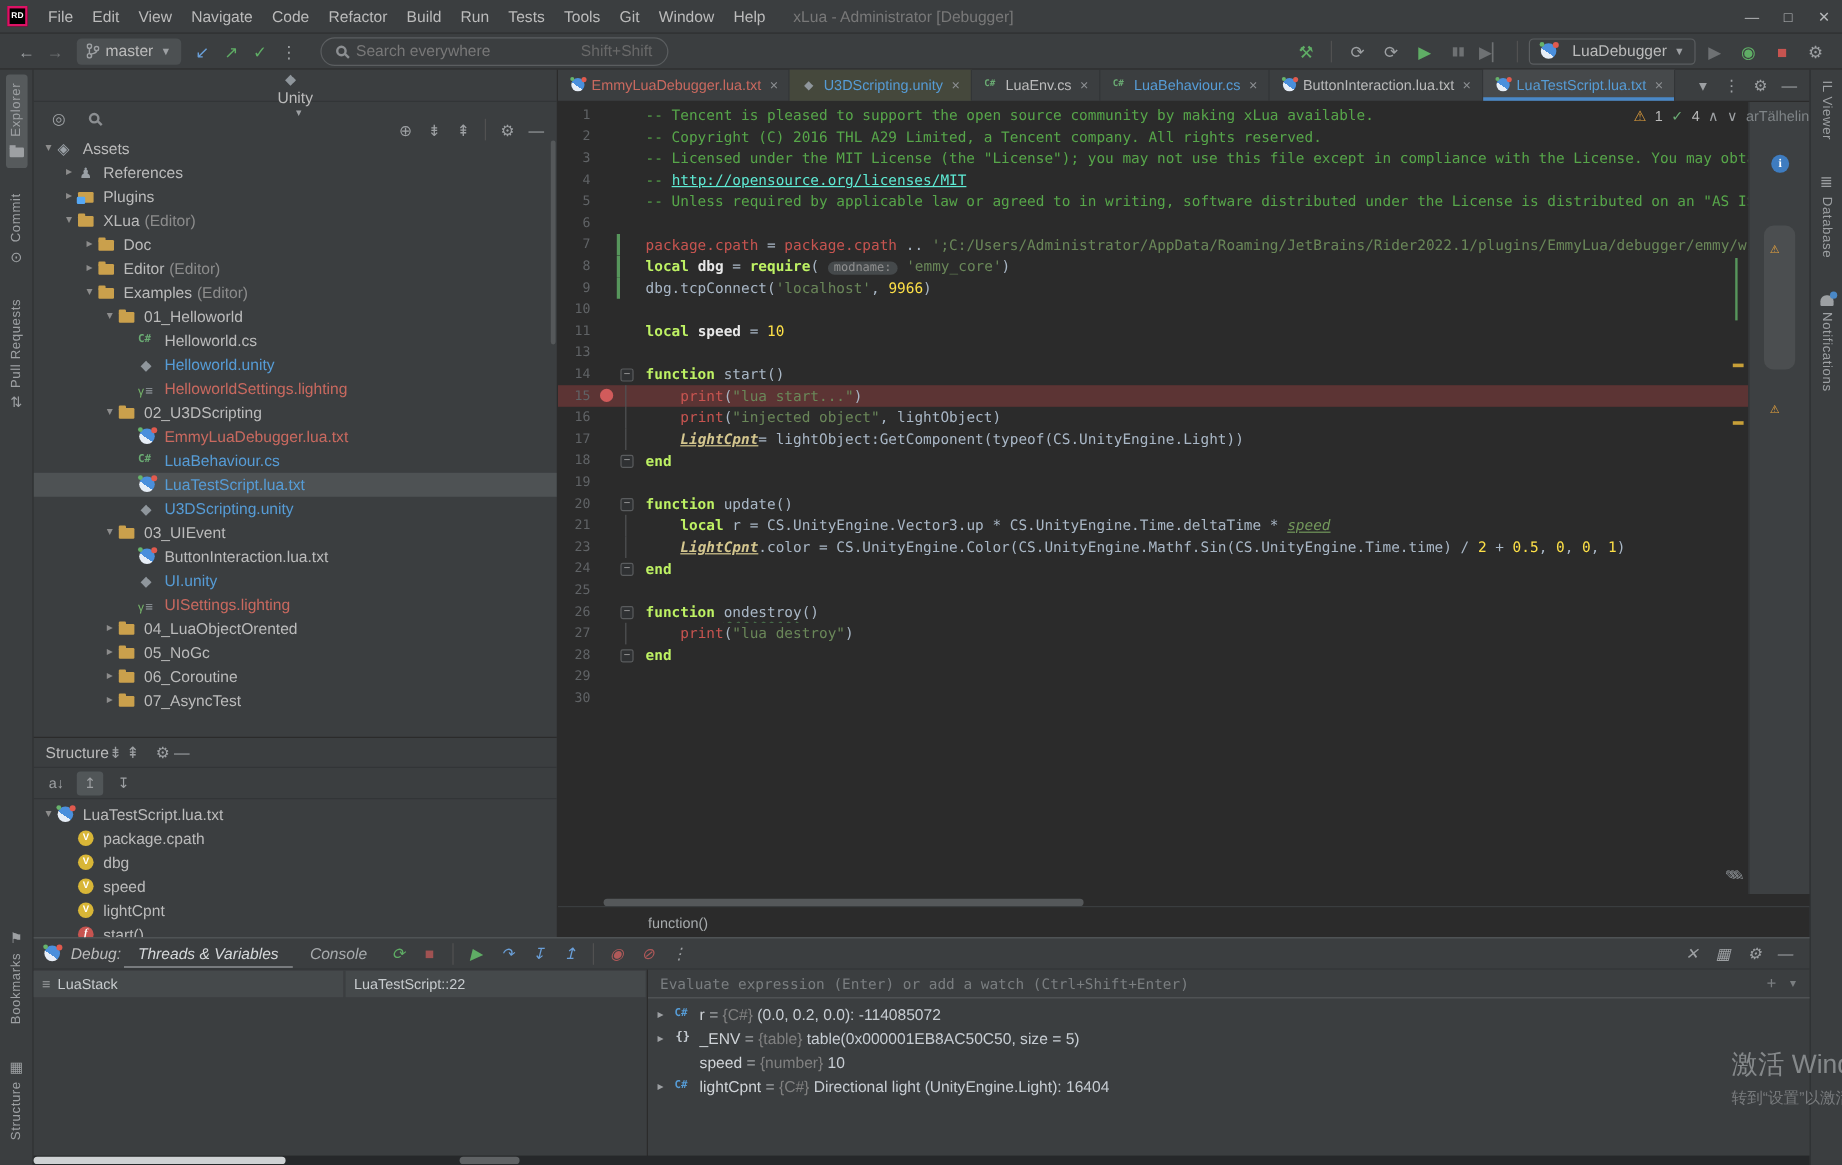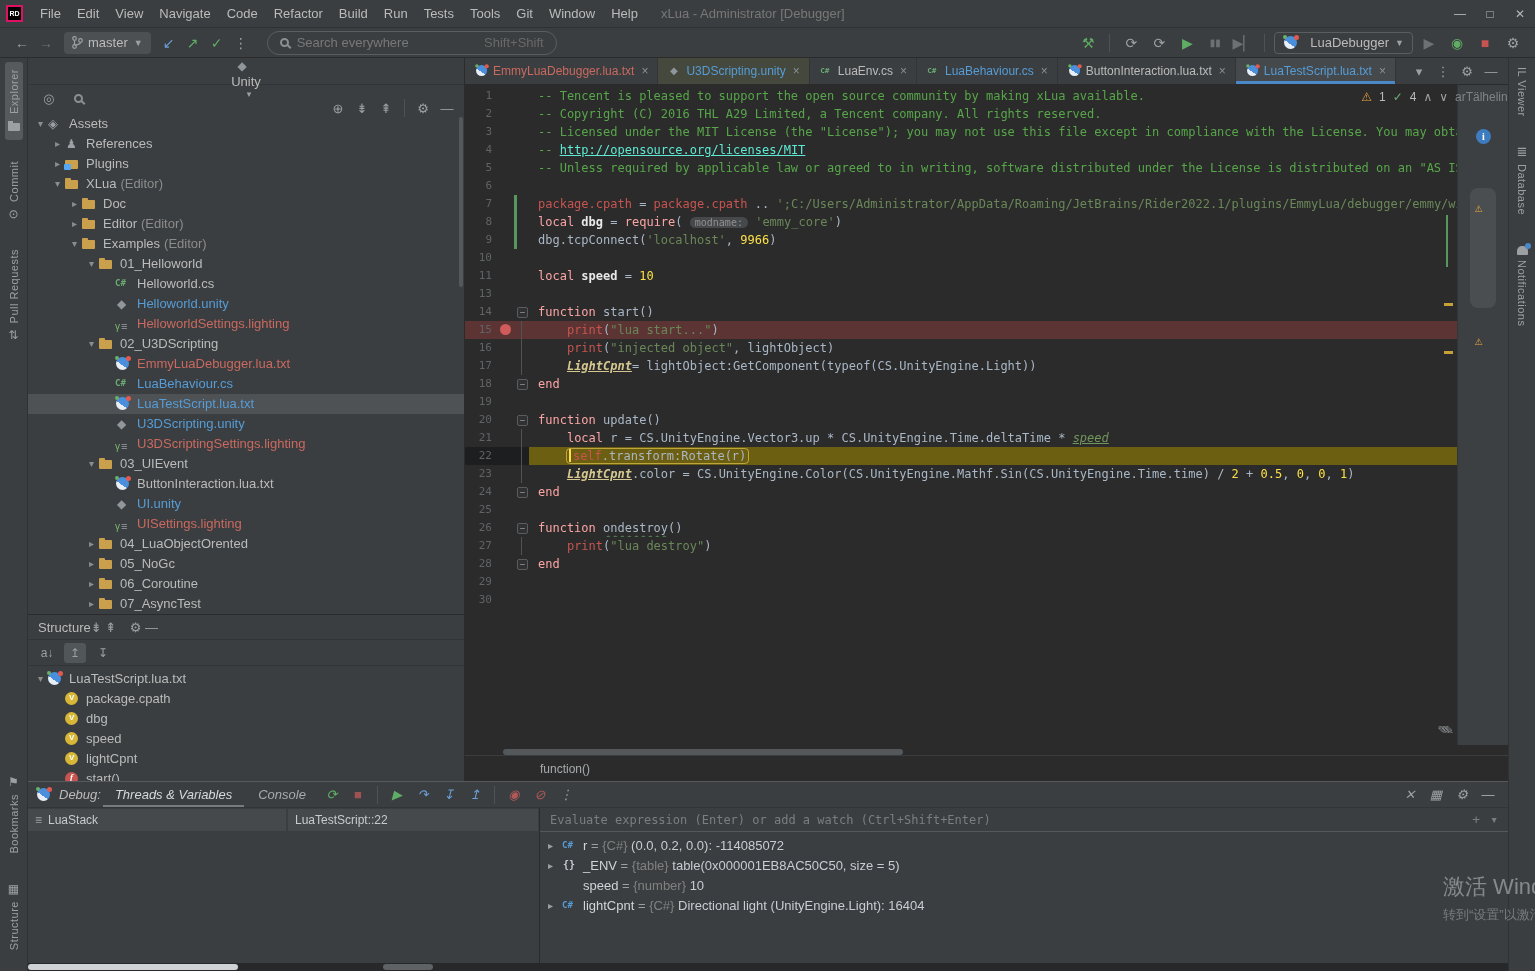--- a/index.html
+++ b/index.html
@@ -115,21 +115,21 @@
   .gmark.chg { box-shadow:inset -3px 0 0 #57965c; }
   .fcol { width:12px; flex:0 0 12px; position:relative; }
   .fcol.fline { background:linear-gradient(#505254,#505254) no-repeat 4px 0 / 1px 100%; }
   .fcol.fbox::before { content:"−"; position:absolute; left:0; top:4px; width:9px; height:9px; border:1px solid #5a5c5e; border-radius:2px; line-height:8px; text-align:center; font-size:9px; color:#9a9a9a; background:#2f3133; }
   .code-wrap { flex:1; padding-left:9px; min-width:0; overflow:hidden; }
   .line.bp { background:#5c3434; }
   .line.exec { background:#1d1e20; }
   .line.exec .code-wrap { background:#6d5f11; }
   .exec-box { outline:1px solid rgba(255,224,96,.55); border-radius:3px; padding:0 2px; }
   .exec-box::before { content:""; display:inline-block; width:2px; height:13px; background:#ffdb4d; margin-right:2px; vertical-align:-2px; }
-  .tk-cmt { color:#57a64a; } .tk-kw { color:#fca5a5; } .tk-str { color:#6a8759; }
+  .tk-cmt { color:#57a64a; } .tk-kw { color:#bef264;font-weight:bold; } .tk-str { color:#6a8759; }
   .tk-num { color:#fde047; } .tk-glb { color:#c75450; } .tk-txt { color:#a9b7c6; }
   .tk-def { color:#e8e8e8; font-weight:bold; }
   .tk-link { color:#5eead4; text-decoration:underline; }
   .tk-fld { color:#d5c78f; font-style:italic; font-weight:bold; text-decoration:underline; }
   .tk-wavy { color:#a9b7c6; text-decoration:underline wavy #4e8052; text-underline-offset:3px; }
   .tk-uvar { color:#72975b; font-style:italic; text-decoration:underline; }
   .tk-hint { background:#45494b; color:#909090; border-radius:6px; padding:0 5px; font-size:10px; }
 
   .right-widget-col { position:absolute; right:0; top:0; bottom:0; width:51px; background:#3d4042; border-left:1px solid #333638; }
   .rw-info { position:absolute; left:18px; top:44px; width:15px; height:15px; border-radius:50%; background:#3e7cc0; color:#fff; font:bold 10px "Liberation Serif",serif; text-align:center; line-height:15px; }
@@ -381,25 +381,20 @@
               <span class="ic ic-lua">
                 <i></i>
               </span>
               <span class="tlabel c-blue">LuaTestScript.lua.txt</span>
             </div>
             <div class="trow" style="padding-left: 74px;">
               <span class="chev"></span>
               <span class="ic ic-unity"><i></i></span>
               <span class="tlabel c-blue">U3DScripting.unity</span>
             </div>
-            <div class="trow" style="padding-left: 74px;">
-              <span class="chev"></span>
-              <span class="ic ic-light"><i></i></span>
-              <span class="tlabel c-salmon">U3DScriptingSettings.lighting</span>
-            </div>
             <div class="trow" style="padding-left: 57px;">
               <span class="chev">▾</span>
               <span class="ic ic-folder"><i></i></span>
               <span class="tlabel c-default">03_UIEvent</span>
             </div>
             <div class="trow" style="padding-left: 74px;">
               <span class="chev"></span>
               <span class="ic ic-lua">
                 <i></i>
               </span>
@@ -558,21 +553,20 @@
               <div class="line"><span class="ln">11</span><span class="gmark"></span><span class="fcol"></span><span class="code-wrap"><span class="tk-kw">local </span><span class="tk-def">speed</span><span class="tk-txt"> = </span><span class="tk-num">10</span></span></div>
               <div class="line"><span class="ln">13</span><span class="gmark"></span><span class="fcol"></span><span class="code-wrap"></span></div>
               <div class="line"><span class="ln">14</span><span class="gmark"></span><span class="fcol fbox"></span><span class="code-wrap"><span class="tk-kw">function </span><span class="tk-txt">start()</span></span></div>
               <div class="line bp"><span class="ln">15</span><span class="gmark bpdot"></span><span class="fcol fline"></span><span class="code-wrap"><span class="tk-txt">    </span><span class="tk-glb">print</span><span class="tk-txt">(</span><span class="tk-str">"lua start..."</span><span class="tk-txt">)</span></span></div>
               <div class="line"><span class="ln">16</span><span class="gmark"></span><span class="fcol fline"></span><span class="code-wrap"><span class="tk-txt">    </span><span class="tk-glb">print</span><span class="tk-txt">(</span><span class="tk-str">"injected object"</span><span class="tk-txt">, lightObject)</span></span></div>
               <div class="line"><span class="ln">17</span><span class="gmark"></span><span class="fcol fline"></span><span class="code-wrap"><span class="tk-txt">    </span><span class="tk-fld">LightCpnt</span><span class="tk-txt">= lightObject:GetComponent(typeof(CS.UnityEngine.Light))</span></span></div>
               <div class="line"><span class="ln">18</span><span class="gmark"></span><span class="fcol fbox"></span><span class="code-wrap"><span class="tk-kw">end</span></span></div>
               <div class="line"><span class="ln">19</span><span class="gmark"></span><span class="fcol"></span><span class="code-wrap"></span></div>
               <div class="line"><span class="ln">20</span><span class="gmark"></span><span class="fcol fbox"></span><span class="code-wrap"><span class="tk-kw">function </span><span class="tk-txt">update()</span></span></div>
               <div class="line"><span class="ln">21</span><span class="gmark"></span><span class="fcol fline"></span><span class="code-wrap"><span class="tk-txt">    </span><span class="tk-kw">local </span><span class="tk-txt">r = CS.UnityEngine.Vector3.up * CS.UnityEngine.Time.deltaTime * </span><span class="tk-uvar">speed</span></span></div>
-              <div class="line exec"><span class="ln">22</span><span class="gmark"></span><span class="fcol fline"></span><span class="code-wrap"><span class="tk-txt">    </span><span class="exec-box"><span class="tk-glb">self</span><span class="tk-txt">.transform:Rotate(r)</span></span></span></div>
               <div class="line"><span class="ln">23</span><span class="gmark"></span><span class="fcol fline"></span><span class="code-wrap"><span class="tk-txt">    </span><span class="tk-fld">LightCpnt</span><span class="tk-txt">.color = CS.UnityEngine.Color(CS.UnityEngine.Mathf.Sin(CS.UnityEngine.Time.time) / </span><span class="tk-num">2</span><span class="tk-txt"> + </span><span class="tk-num">0.5</span><span class="tk-txt">, </span><span class="tk-num">0</span><span class="tk-txt">, </span><span class="tk-num">0</span><span class="tk-txt">, </span><span class="tk-num">1</span><span class="tk-txt">)</span></span></div>
               <div class="line"><span class="ln">24</span><span class="gmark"></span><span class="fcol fbox"></span><span class="code-wrap"><span class="tk-kw">end</span></span></div>
               <div class="line"><span class="ln">25</span><span class="gmark"></span><span class="fcol"></span><span class="code-wrap"></span></div>
               <div class="line"><span class="ln">26</span><span class="gmark"></span><span class="fcol fbox"></span><span class="code-wrap"><span class="tk-kw">function </span><span class="tk-wavy">ondestroy</span><span class="tk-txt">()</span></span></div>
               <div class="line"><span class="ln">27</span><span class="gmark"></span><span class="fcol fline"></span><span class="code-wrap"><span class="tk-txt">    </span><span class="tk-glb">print</span><span class="tk-txt">(</span><span class="tk-str">"lua destroy"</span><span class="tk-txt">)</span></span></div>
               <div class="line"><span class="ln">28</span><span class="gmark"></span><span class="fcol fbox"></span><span class="code-wrap"><span class="tk-kw">end</span></span></div>
               <div class="line"><span class="ln">29</span><span class="gmark"></span><span class="fcol"></span><span class="code-wrap"></span></div>
               <div class="line"><span class="ln">30</span><span class="gmark"></span><span class="fcol"></span><span class="code-wrap"></span></div>
             </div>
           <div class="insp-widget">

